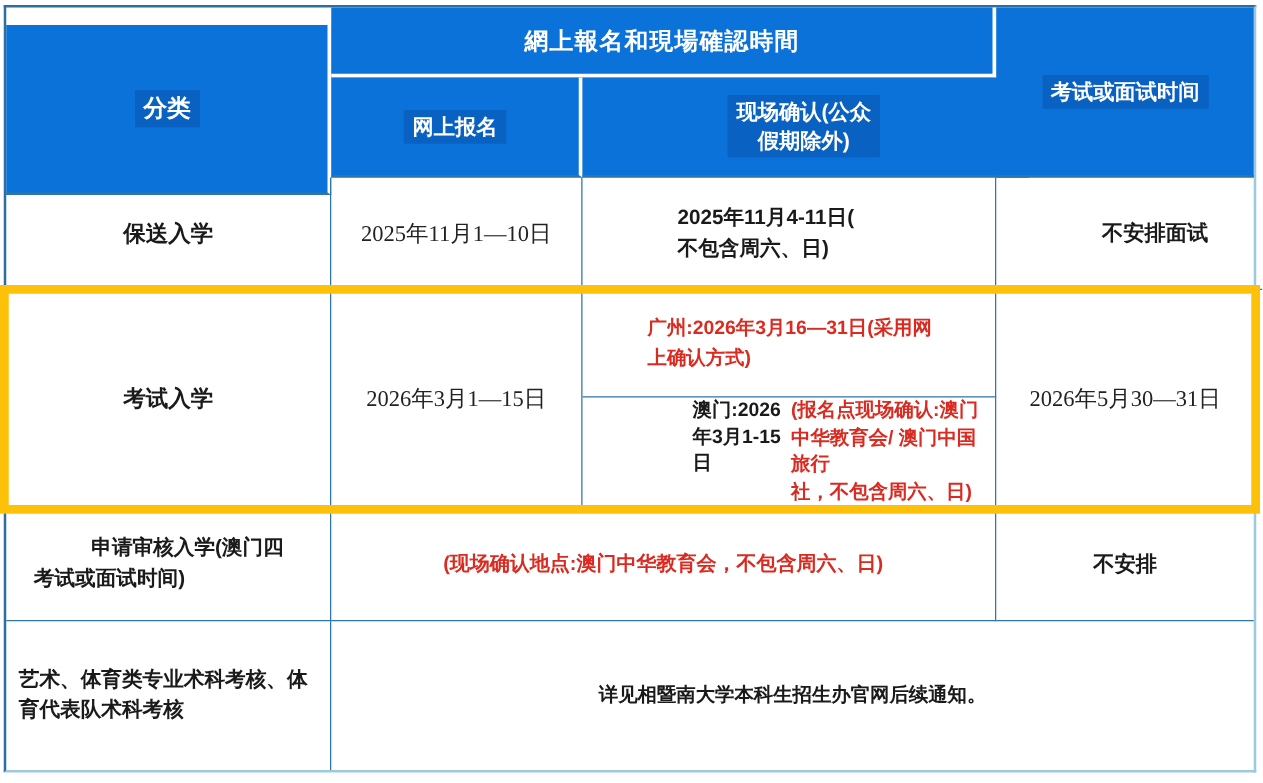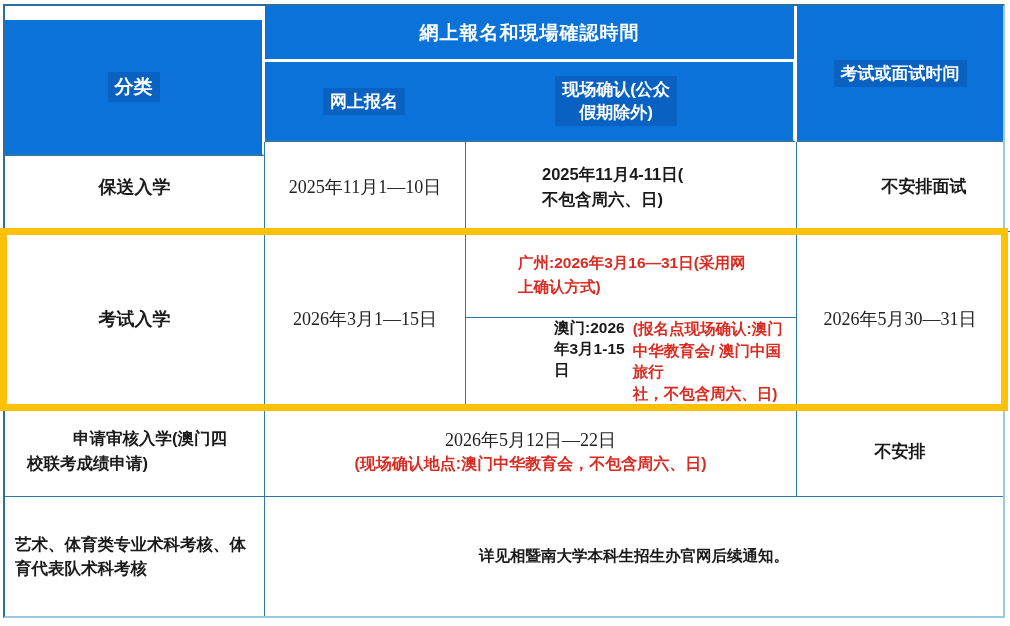--- a/index.html
+++ b/index.html
@@ -60,21 +60,21 @@
     </div>
 
     <div class="cell hdr bw-b bw-r" style="left:260px;top:0;width:532px;height:56px;">
       <span class="hdr-top-text">網上報名和現場確認時間</span>
     </div>
 
     <div class="cell hdr bw-r bs-b2" style="left:260px;top:56px;width:201px;height:80px;">
       <span class="patch hdr-sub">网上报名</span>
     </div>
 
-    <div class="cell hdr bw-r bs-b2" style="left:434px;top:56px;width:357px;height:80px;justify-content:center;">
+    <div class="cell hdr bw-r bs-b2" style="left:461px;top:56px;width:357px;height:80px;justify-content:center;">
       <span class="patch hdr-sub pre">现场确认(公众
 假期除外)</span>
     </div>
 
     <div class="cell hdr bs-b2" style="left:792px;top:0;width:206px;height:136px;">
       <span class="patch hdr-sub">考试或面试时间</span>
     </div>
 
     <div class="cell bs-r bs-b" style="left:0;top:136px;width:260px;height:90px;">
       <span class="boldlbl">保送入学</span>
@@ -104,25 +104,24 @@
       <span class="mo-date">澳门:2026年3月1-15日</span>
       <span class="mo-note red pre">(报名点现场确认:澳门中华教育会/ 澳门中国旅行
 社，不包含周六、日)</span>
     </div>
     <div class="cell bs-b" style="left:792px;top:226px;width:206px;height:174px;">
       <span class="serifdate">2026年5月30—31日</span>
     </div>
 
     <div class="cell bs-r bs-b" style="left:0;top:400px;width:260px;height:91px;">
       <span class="r3-label">申请审核入学(澳门四
-校联考成绩申请)</span>
+考试或面试时间)</span>
     </div>
     <div class="cell bs-r bs-b" style="left:260px;top:400px;width:532px;height:91px;">
       <span class="stack">
-        <span class="serifdate">2026年5月12日—22日</span>
         <span class="note-line red">(现场确认地点:澳门中华教育会，不包含周六、日)</span>
       </span>
     </div>
     <div class="cell bs-r" style="left:0;top:491px;width:260px;height:119px;">
       <span class="r4-label">艺术、体育类专业术科考核、体
 育代表队术科考核</span>
     </div>
 
     <div class="cell bs-b" style="left:792px;top:400px;width:206px;height:91px;">
       <span class="boldtxt" style="font-size:17px;">不安排</span>

